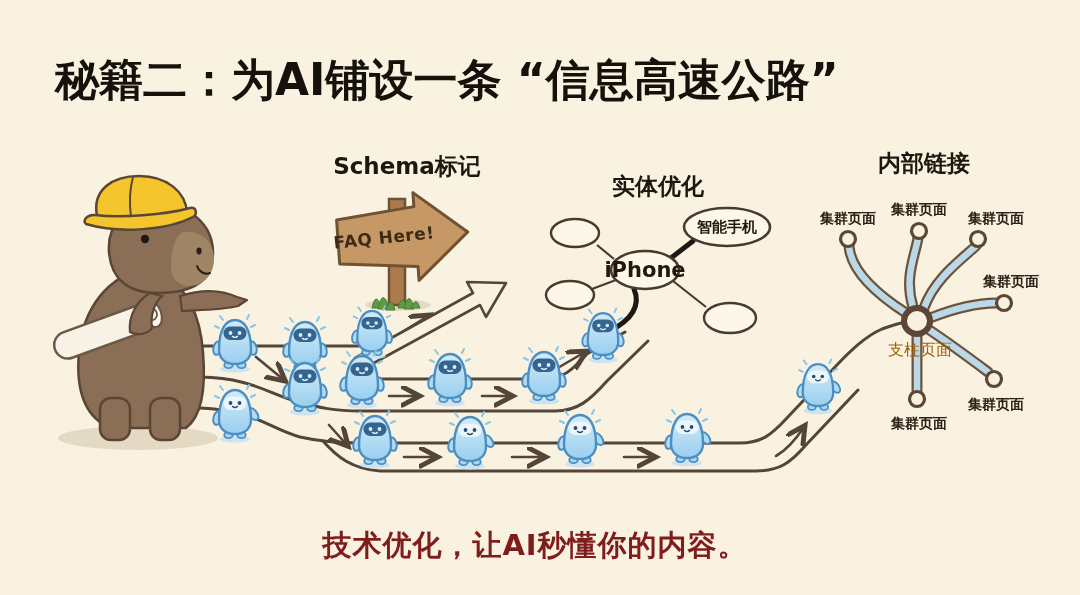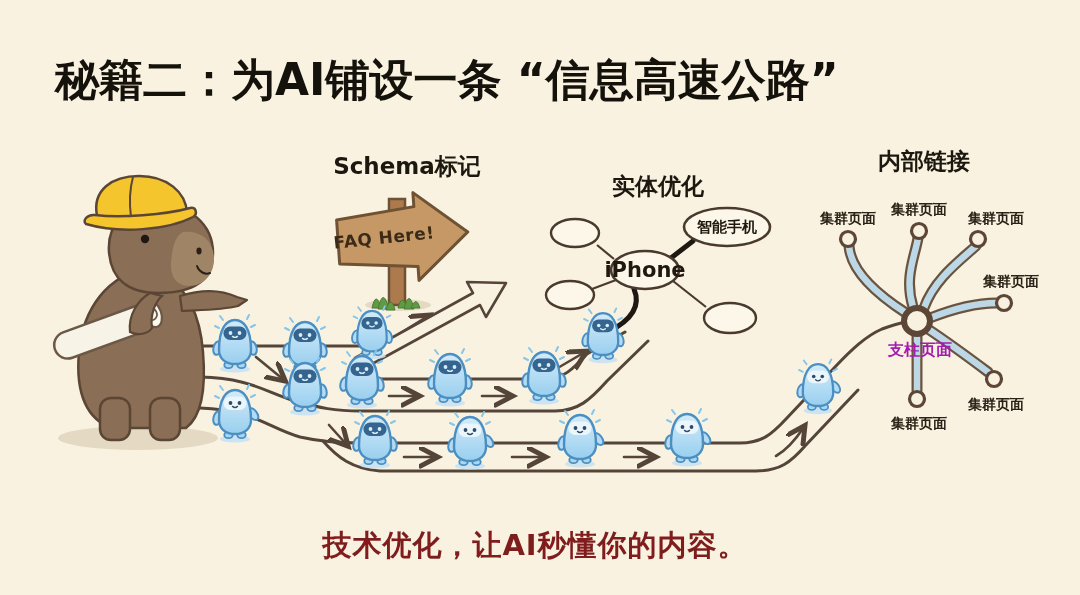--- a/index.html
+++ b/index.html
@@ -12,21 +12,21 @@
   .canvas svg{position:absolute;left:0;top:0;}
   .lbl{position:absolute;transform:translate(-50%,-50%);white-space:nowrap;line-height:1;}
   .page-title{
     position:absolute;left:55px;top:51px;white-space:nowrap;
     font-size:44px;font-weight:900;letter-spacing:0px;color:#15120c;
   }
   .section-label{font-size:23px;font-weight:800;color:#1c1810;}
   .caption{font-size:29px;font-weight:600;color:#7f1d1d;letter-spacing:1px;}
   .node-main{font-size:21px;font-weight:600;color:#21190f;}
   .node-sub{font-size:15px;font-weight:700;color:#21190f;}
-  .hub-lbl{font-size:16px;font-weight:700;color:#a21caf;}
+  .hub-lbl{font-size:16px;font-weight:400;color:#a16207;}
   .cluster-lbl{font-size:14px;font-weight:800;color:#2a2216;}
   .sign-text{
     font-size:17px;font-weight:800;color:#3b2a18;
     transform:translate(-50%,-50%) rotate(-6deg);letter-spacing:.5px;
   }
 </style>
 </head>
 <body>
 
 <div class="canvas">
@@ -206,21 +206,21 @@
     <use href="#bot-visor" transform="translate(603,336) scale(0.95)"></use>
     <use href="#bot-face" transform="translate(687,438)"></use>
     <use href="#bot-face" transform="translate(818,387) scale(0.95)"></use>
   </g>
 </svg>
 
 <div class="page-title">秘籍二：为AI铺设一条 “信息高速公路”</div>
 
 <div class="lbl section-label" style="left:407px;top:166px;">Schema标记</div>
 <div class="lbl section-label" style="left:658px;top:165px;margin-top:21px;">实体优化</div>
-<div class="lbl section-label" style="left:924px;top:163px;font-family:Liberation Mono, monospace;">内部链接</div>
+<div class="lbl section-label" style="left:924px;top:163px;">内部链接</div>
 
 <div class="lbl sign-text" style="left:384px;top:238px;">FAQ Here!</div>
 
 <div class="lbl node-main" style="left:645px;top:270px;">iPhone</div>
 <div class="lbl node-sub" style="left:727px;top:227px;">智能手机</div>
 
 <div class="lbl hub-lbl" style="left:920px;top:350px;">支柱页面</div>
 <div class="lbl cluster-lbl" style="left:848px;top:218px;">集群页面</div>
 <div class="lbl cluster-lbl" style="left:919px;top:209px;">集群页面</div>
 <div class="lbl cluster-lbl" style="left:996px;top:218px;">集群页面</div>

